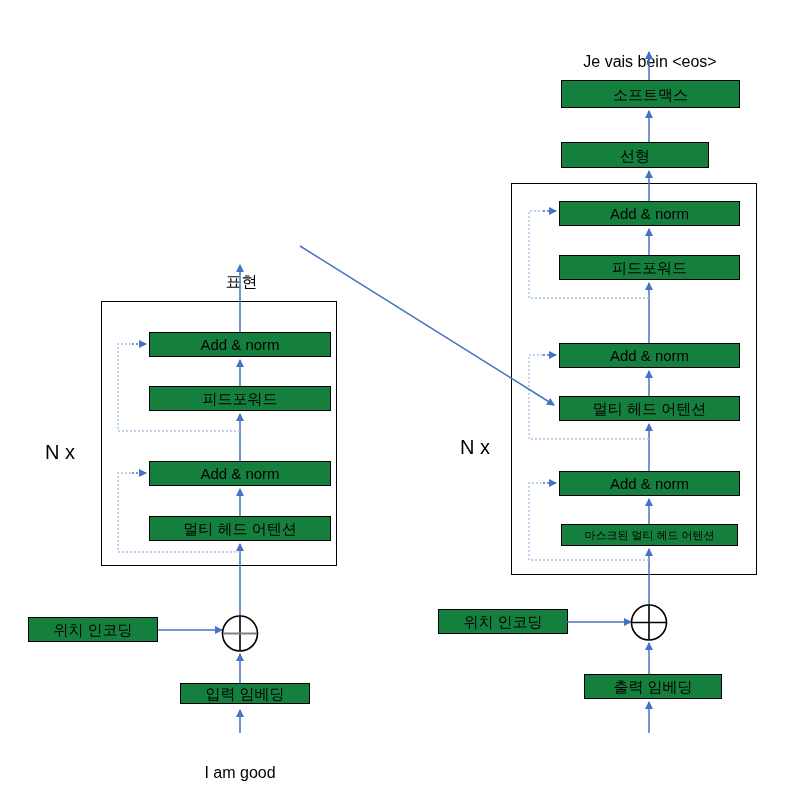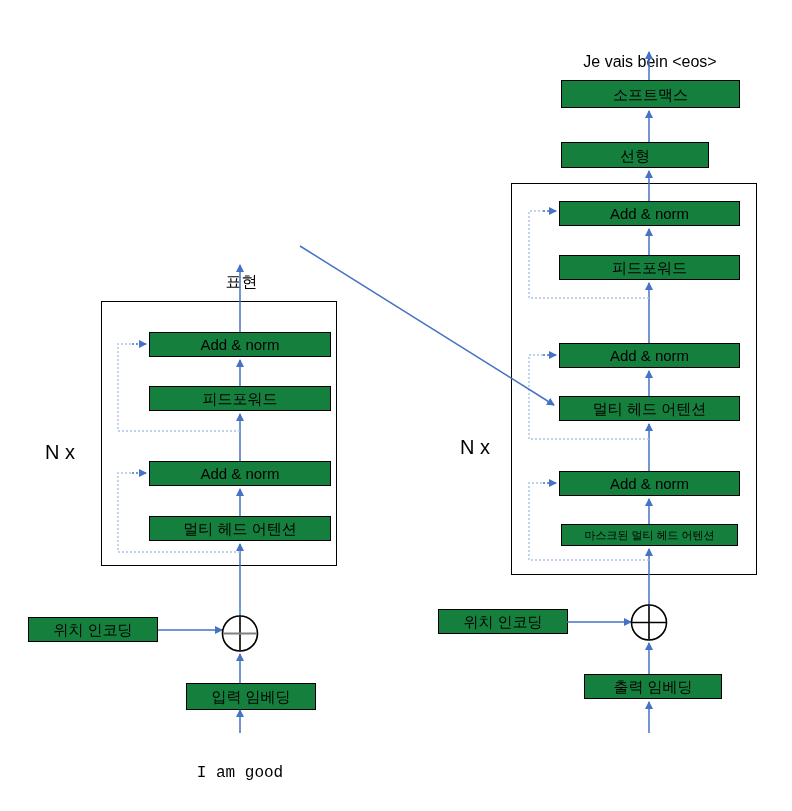--- a/index.html
+++ b/index.html
@@ -33,29 +33,29 @@
 </style>
 </head>
 <body>
 
 <div class="canvas">
 
   <div class="free-label" style="left:560px; top:24px; width:180px; height:20px;">Je vais bein &lt;eos&gt;</div>
   <div class="free-label" style="left:199px; top:244px; width:85px; height:20px;">표현</div>
   <div class="free-label n-label" style="left:38px; top:414px; width:44px; height:20px;">N x</div>
   <div class="free-label n-label" style="left:453px; top:409px; width:44px; height:20px;">N x</div>
-  <div class="free-label" style="left:160px; top:735px; width:160px; height:20px;font-family:Liberation Mono, monospace;">I am good</div>
+  <div class="free-label" style="left:160px; top:735px; width:160px; height:20px;">I am good</div>
 
   <div class="box outer-box" style="left:101px; top:301px; width:236px; height:265px;"></div>
   <div class="box" style="left:149px; top:332px; width:182px; height:25px;">Add &amp; norm</div>
   <div class="box" style="left:149px; top:386px; width:182px; height:25px;">피드포워드</div>
   <div class="box" style="left:149px; top:461px; width:182px; height:25px;">Add &amp; norm</div>
   <div class="box" style="left:149px; top:516px; width:182px; height:25px;">멀티 헤드 어텐션</div>
   <div class="box" style="left:28px; top:617px; width:130px; height:25px;">위치 인코딩</div>
-  <div class="box" style="left:186px; top:683px; width:130px; height:27px;">입력 임베딩</div>
+  <div class="box" style="left:180px; top:683px; width:130px; height:21px;">입력 임베딩</div>
 
   <div class="box outer-box" style="left:511px; top:183px; width:246px; height:392px;"></div>
   <div class="box" style="left:561px; top:80px; width:179px; height:28px;">소프트맥스</div>
   <div class="box" style="left:561px; top:142px; width:148px; height:26px;">선형</div>
   <div class="box" style="left:559px; top:201px; width:181px; height:25px;">Add &amp; norm</div>
   <div class="box" style="left:559px; top:255px; width:181px; height:25px;">피드포워드</div>
   <div class="box" style="left:559px; top:343px; width:181px; height:25px;">Add &amp; norm</div>
   <div class="box" style="left:559px; top:396px; width:181px; height:25px;">멀티 헤드 어텐션</div>
   <div class="box" style="left:559px; top:471px; width:181px; height:25px;">Add &amp; norm</div>
   <div class="box small-text" style="left:561px; top:524px; width:177px; height:22px;">마스크된 멀티 헤드 어텐션</div>

